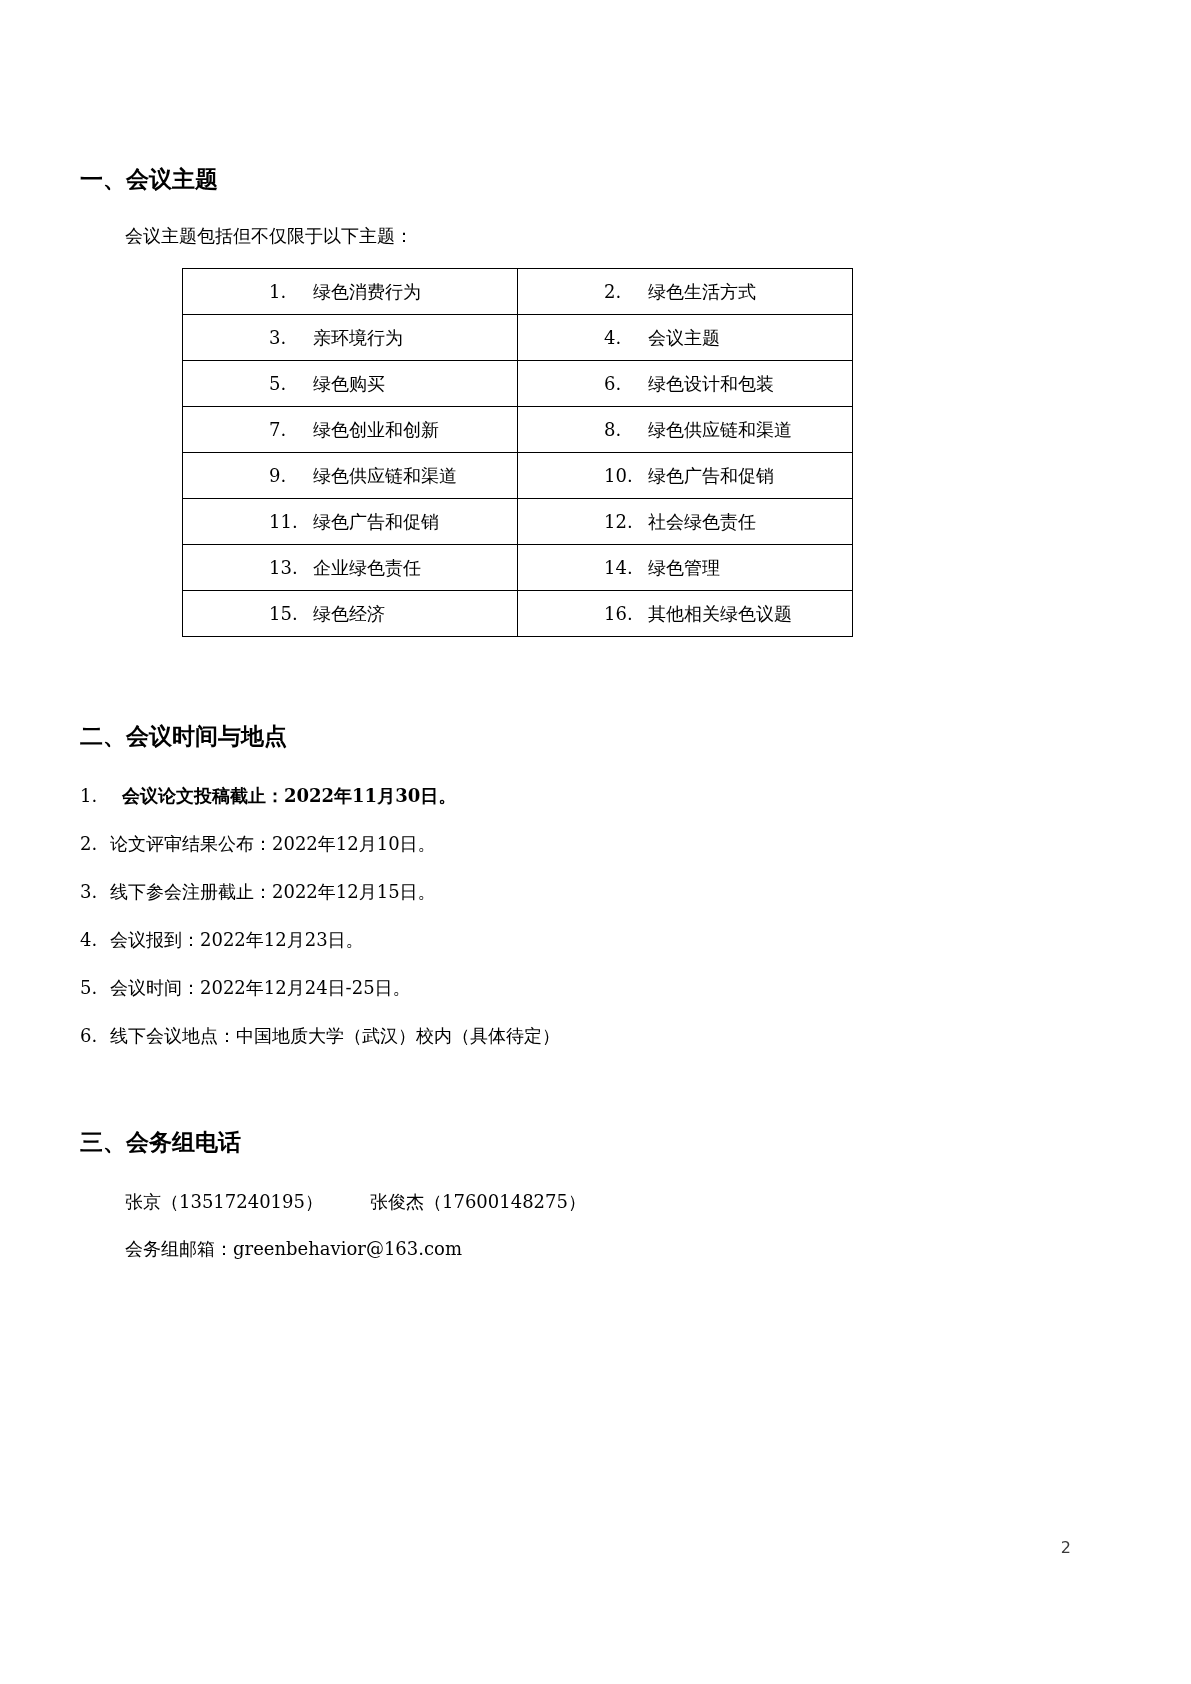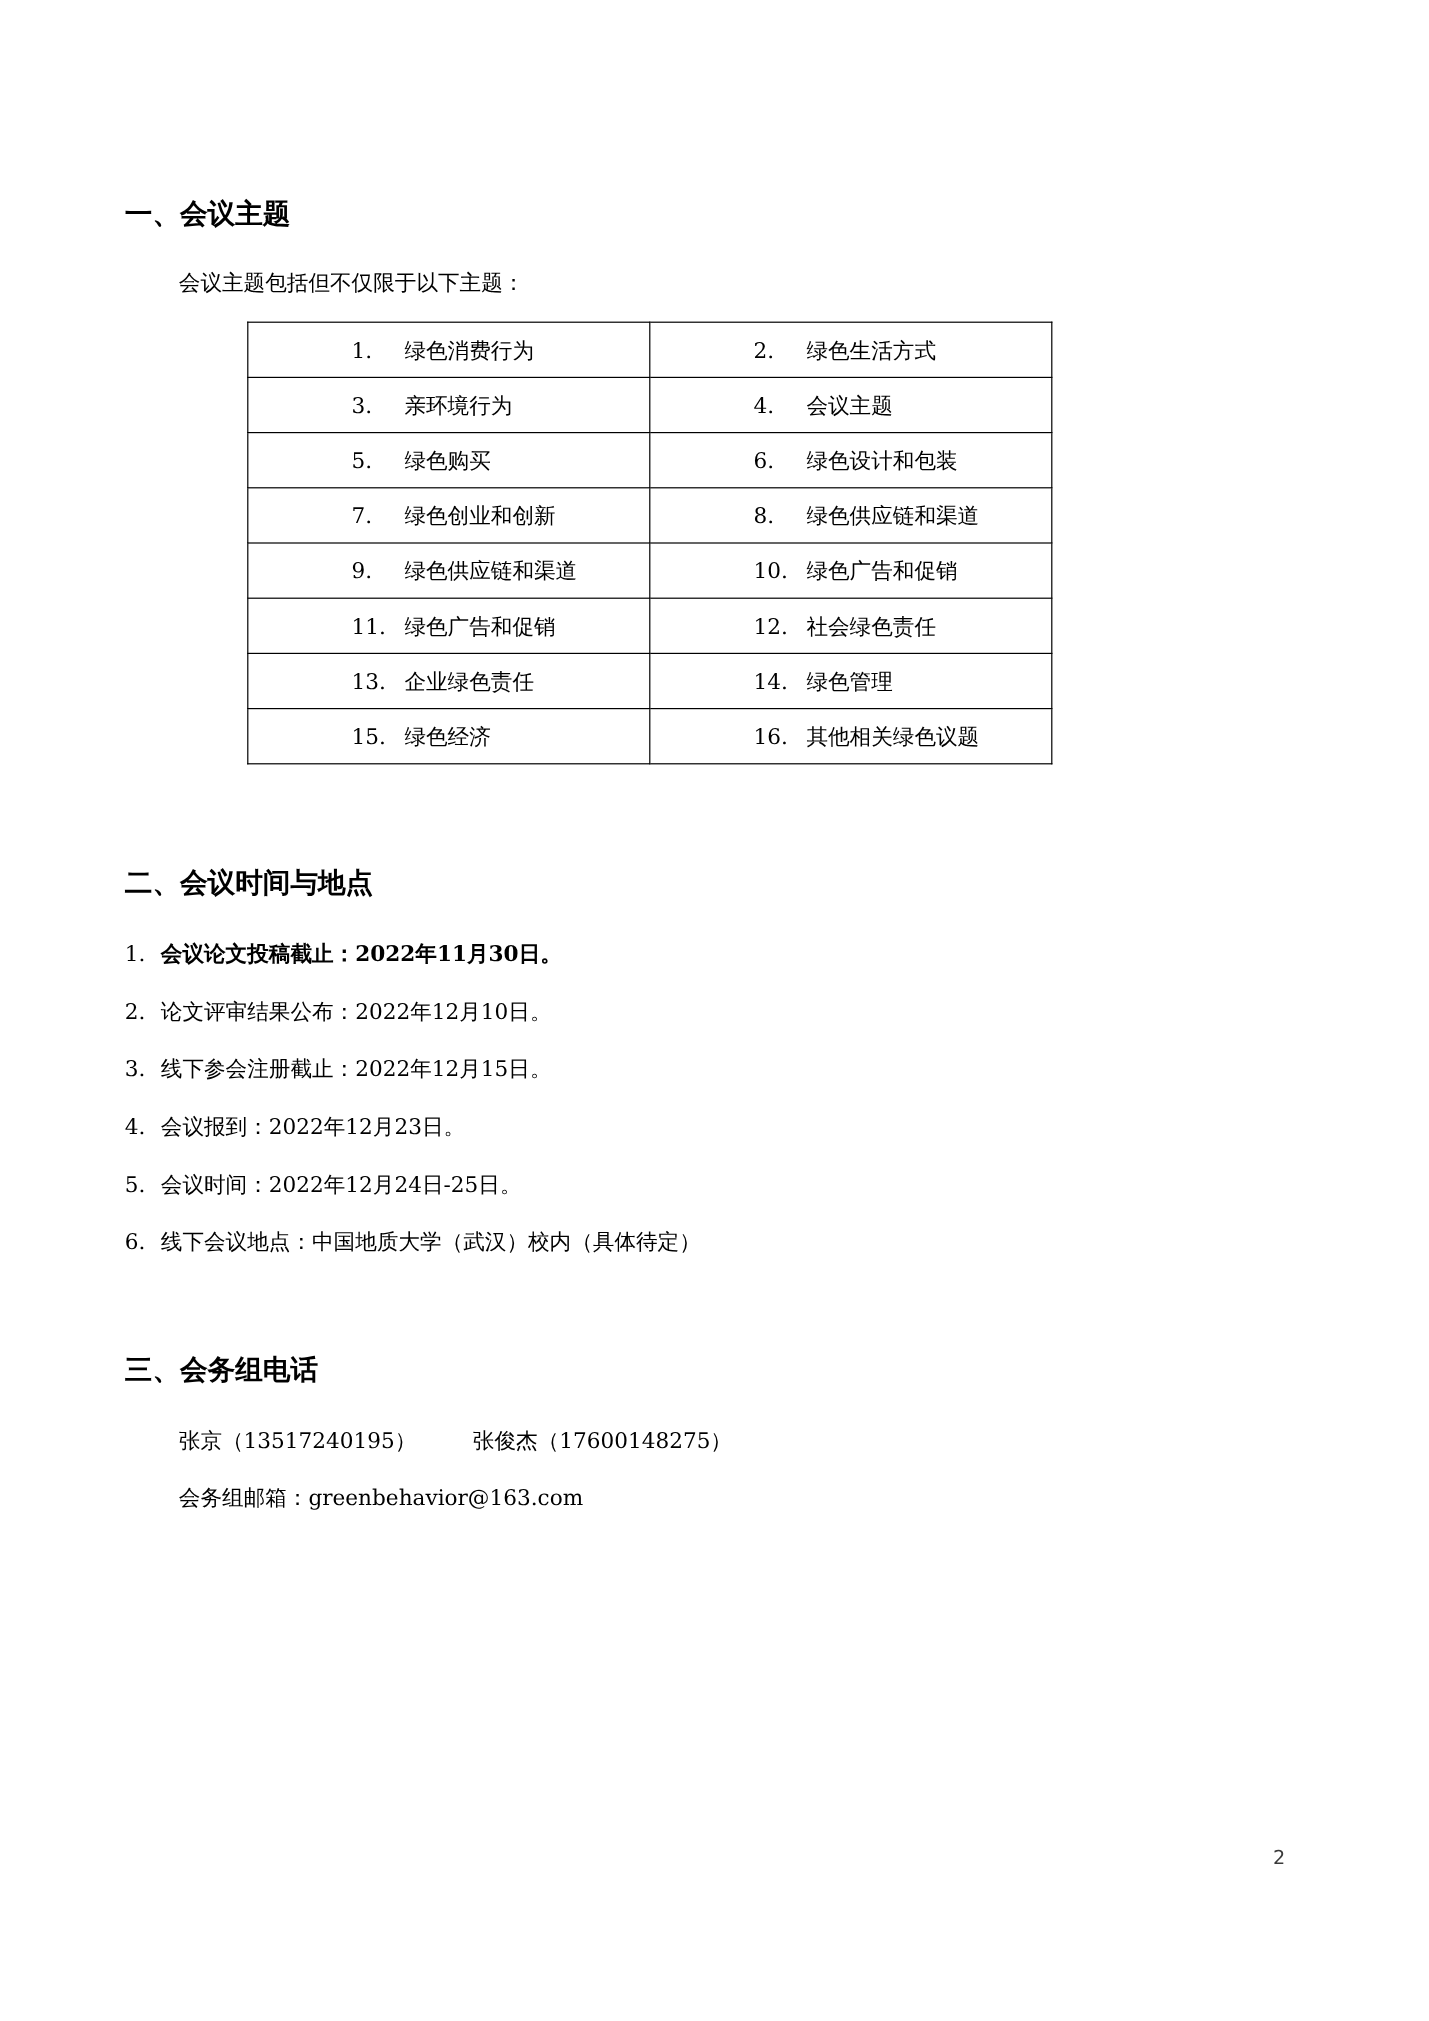--- a/index.html
+++ b/index.html
@@ -10,35 +10,34 @@
   .page {
     position: relative;
     width: 1191px;
     height: 1684px;
     background: #ffffff;
     color: #000000;
     font-family: "DejaVu Serif", "Liberation Serif", serif;
     overflow: hidden;
   }
   .content {
-    padding: 165px 118px 0 104px;
+    padding: 165px 118px 0 80px;
   }
   .section-heading {
     font-size: 23px;
     font-weight: bold;
     line-height: 28px;
     margin: 0;
   }
   .h2 { margin-top: 85px; }
   .h3 { margin-top: 79px; }
   .intro {
     margin: 30px 0 0 45px;
     font-size: 18px;
     line-height: 26px;
-    font-family: Liberation Serif, serif;
   }
   table.topics {
     border-collapse: collapse;
     margin: 19px 0 0 102px;
     width: 671px;
     table-layout: fixed;
     border-radius: 26px;
   }
   table.topics td {
     border: 1px solid #000000;
@@ -59,20 +58,21 @@
     line-height: 26px;
     margin-bottom: 22px;
     white-space: nowrap;
   }
   .s2-item .inum {
     display: inline-block;
     width: 30px;
   }
   .s2-item.bold .itxt {
     font-weight: bold;
+    margin-left: 12px;
   }
   .contacts {
     margin: 33px 0 0 45px;
   }
   .contact-row {
     font-size: 18px;
     line-height: 26px;
     margin-bottom: 21px;
     display: flex;
   }

